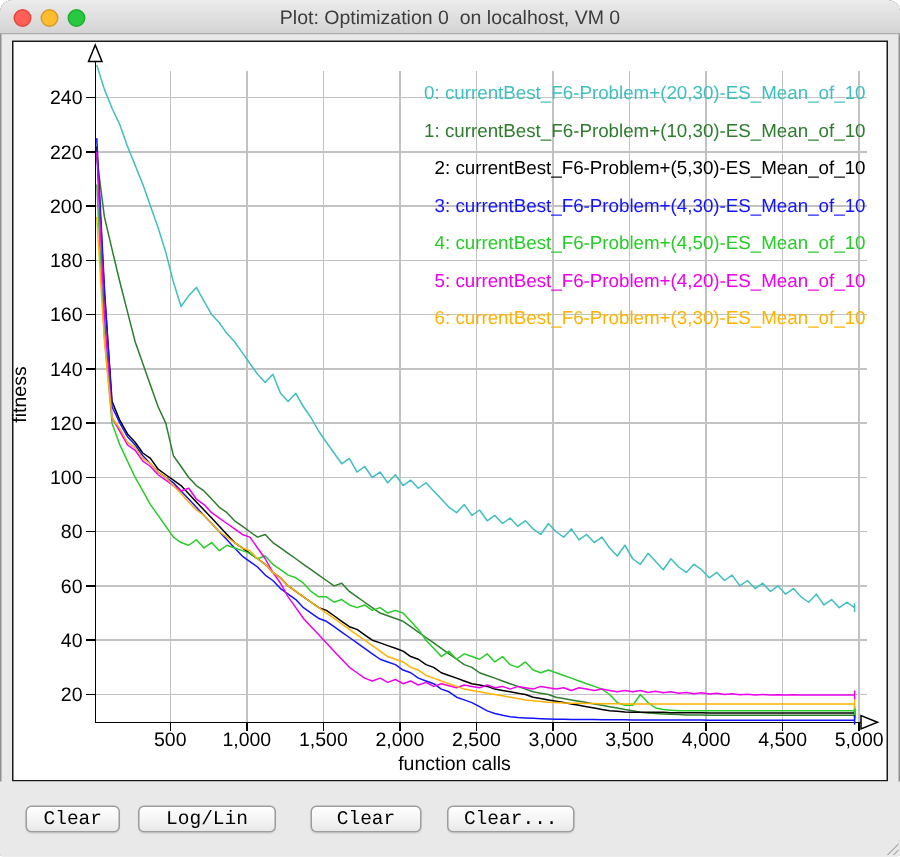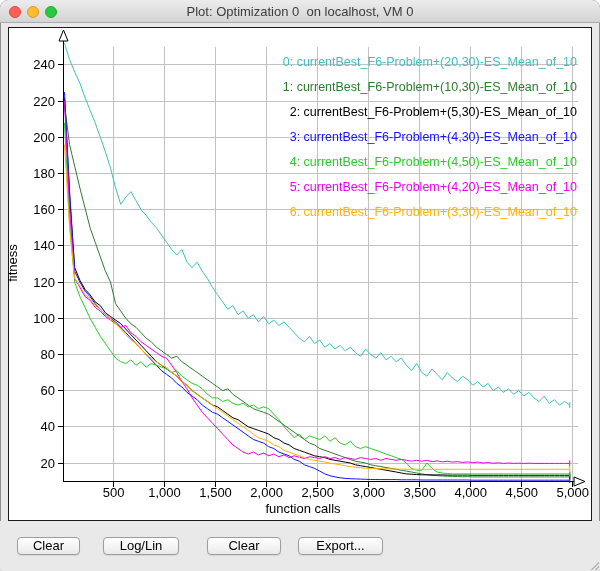--- a/index.html
+++ b/index.html
@@ -30,21 +30,21 @@
   #plot-panel{
     position:absolute;left:8px;top:27px;width:584px;height:494px;
     background:#ffffff;border:1px solid #1a1a1a;
   }
   #chart-svg{position:absolute;left:0;top:0;pointer-events:none;}
   #button-bar{position:absolute;left:0;top:521px;width:600px;height:50px;background:#e9e9e9;}
   .mac-btn{
     position:absolute;top:16px;height:18px;
     background:linear-gradient(#ffffff,#f4f4f4 55%,#e8e8e8);
     border:1px solid #9d9d9d;border-radius:4px;
-    font-family:Liberation Sans, sans-serif;font-size:13px;color:#000;
+    font-family:Liberation Mono, monospace;font-size:13px;color:#000;
     text-align:center;line-height:16px;padding:0;
     box-shadow:0 1px 1px rgba(0,0,0,0.08);
     cursor:default;
   }
   #resize-grip{
     position:absolute;right:1px;bottom:1px;width:8px;height:8px;
     background:linear-gradient(135deg,transparent 50%,#b5b5b5 50%,#b5b5b5 60%,transparent 60%,transparent 75%,#b5b5b5 75%,#b5b5b5 85%,transparent 85%);
   }
 </style>
 </head>
@@ -150,19 +150,19 @@
       <text x="577" y="91" font-family="&quot;Liberation Sans&quot;,sans-serif" font-size="12.5" fill="#2d7d2d" text-anchor="end">1: currentBest_F6-Problem+(10,30)-ES_Mean_of_10</text>
       <text x="577" y="116" font-family="&quot;Liberation Sans&quot;,sans-serif" font-size="12.5" fill="#000000" text-anchor="end">2: currentBest_F6-Problem+(5,30)-ES_Mean_of_10</text>
       <text x="577" y="141" font-family="&quot;Liberation Sans&quot;,sans-serif" font-size="12.5" fill="#1414ff" text-anchor="end">3: currentBest_F6-Problem+(4,30)-ES_Mean_of_10</text>
       <text x="577" y="166" font-family="&quot;Liberation Sans&quot;,sans-serif" font-size="12.5" fill="#28cc28" text-anchor="end">4: currentBest_F6-Problem+(4,50)-ES_Mean_of_10</text>
       <text x="577" y="191" font-family="&quot;Liberation Sans&quot;,sans-serif" font-size="12.5" fill="#ee00ee" text-anchor="end">5: currentBest_F6-Problem+(4,20)-ES_Mean_of_10</text>
       <text x="577" y="216" font-family="&quot;Liberation Sans&quot;,sans-serif" font-size="12.5" fill="#ffb300" text-anchor="end">6: currentBest_F6-Problem+(3,30)-ES_Mean_of_10</text>
     </svg>
 
   <div id="button-bar">
     <button class="mac-btn" style="left:17px;width:63px">Clear</button>
-    <button class="mac-btn" style="left:103px;width:76px">Log/Lin</button>
+    <button class="mac-btn" style="left:92px;width:92px">Log/Lin</button>
     <button class="mac-btn" style="left:207px;width:74px">Clear</button>
-    <button class="mac-btn" style="left:298px;width:85px">Export...</button>
+    <button class="mac-btn" style="left:298px;width:85px">Clear...</button>
   </div>
 
   <div id="resize-grip"></div>
 </div>
 
 </body></html>

